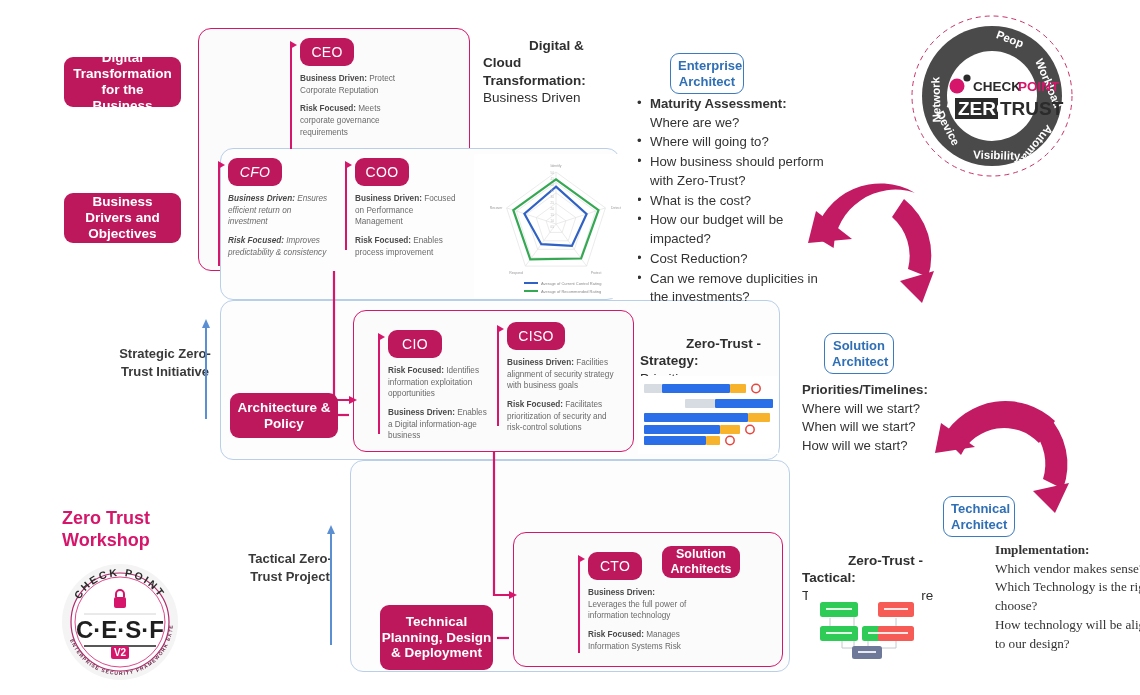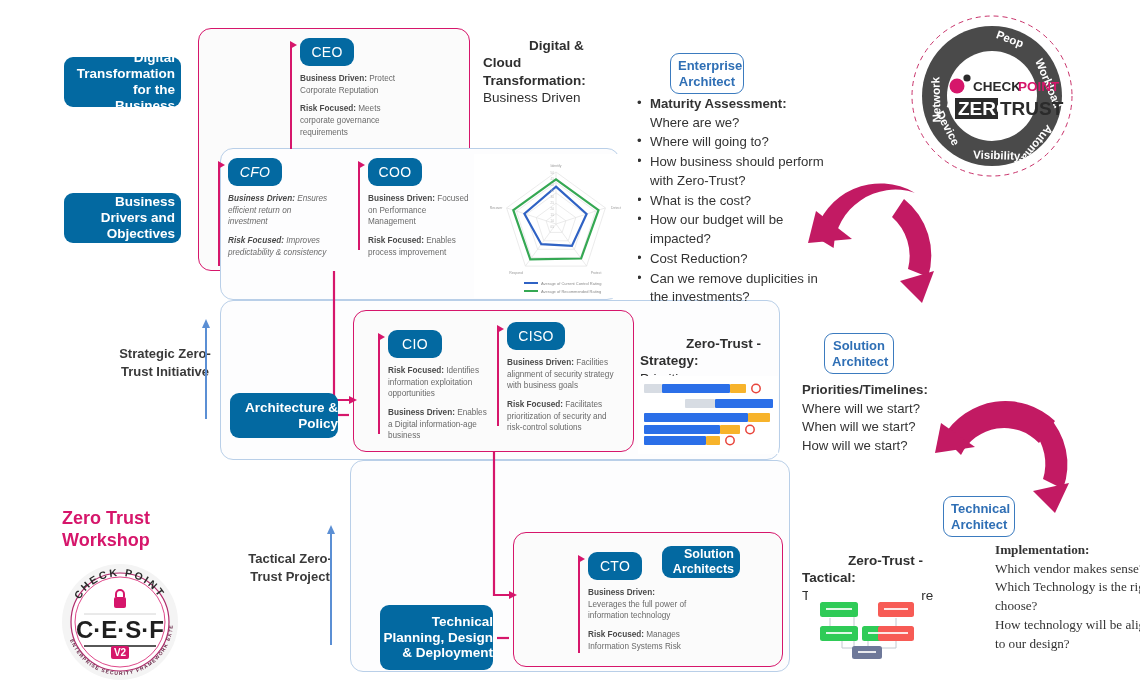--- a/index.html
+++ b/index.html
@@ -1,22 +1,22 @@
 <!DOCTYPE html>
 <html><head>
 <meta charset="utf-8">
 <style>
   html,body{margin:0;padding:0;background:#ffffff;}
   body{width:1140px;height:695px;position:relative;overflow:hidden;
        font-family:"Liberation Sans","DejaVu Sans",sans-serif;color:#3f3f3f;}
   .abs{position:absolute;}
 
   
-  .pill{background:#0369a1;color:#fff;border-radius:9px;display:flex;
-        align-items:center;justify-content:center;text-align:right;
+  .pill{background:#be185d;color:#fff;border-radius:9px;display:flex;
+        align-items:center;justify-content:center;text-align:center;
         font-weight:bold;line-height:1.18;box-sizing:border-box;}
   .pill.small{font-size:13.5px;padding:4px 6px;}
   .pill.role{font-size:14px;font-weight:normal;letter-spacing:.3px;}
   .pill.phase{font-size:13.5px;}
 
   
   .box-pink{border:1.6px solid #d6166b;border-radius:13px;background:#fbfbfb;box-sizing:border-box;}
   .box-blue{border:1px solid #b9cfe8;border-radius:13px;background:#fdfdfe;box-sizing:border-box;}
 
   
@@ -112,21 +112,21 @@
   <div class="pill role" style="width:54px;height:28px;margin-left:10px;">
     <span>CFO</span>
   </div>
   <div class="stem" style="left:0;top:4px;height:104px;"></div>
   <div class="detail" style="margin-left:10px;margin-top:7px;width:102px;">
     <p><b>Business Driven:</b><span> Ensures efficient return on investment</span></p>
     <p><b>Risk Focused:</b><span> Improves predictability &amp; consistency</span></p>
   </div>
 </div>
 
-<div class="abs" style="left:358px;top:158px;width:120px;">
+<div class="abs" style="left:345px;top:158px;width:120px;">
   <div class="pill role" style="width:54px;height:28px;margin-left:10px;">
     <span>COO</span>
   </div>
   <div class="stem" style="left:0;top:4px;height:88px;"></div>
   <div class="detail" style="margin-left:10px;margin-top:7px;width:104px;">
     <p><b>Business Driven:</b><span> Focused on Performance Management</span></p>
     <p><b>Risk Focused:</b><span> Enables process improvement</span></p>
   </div>
 </div>
 

